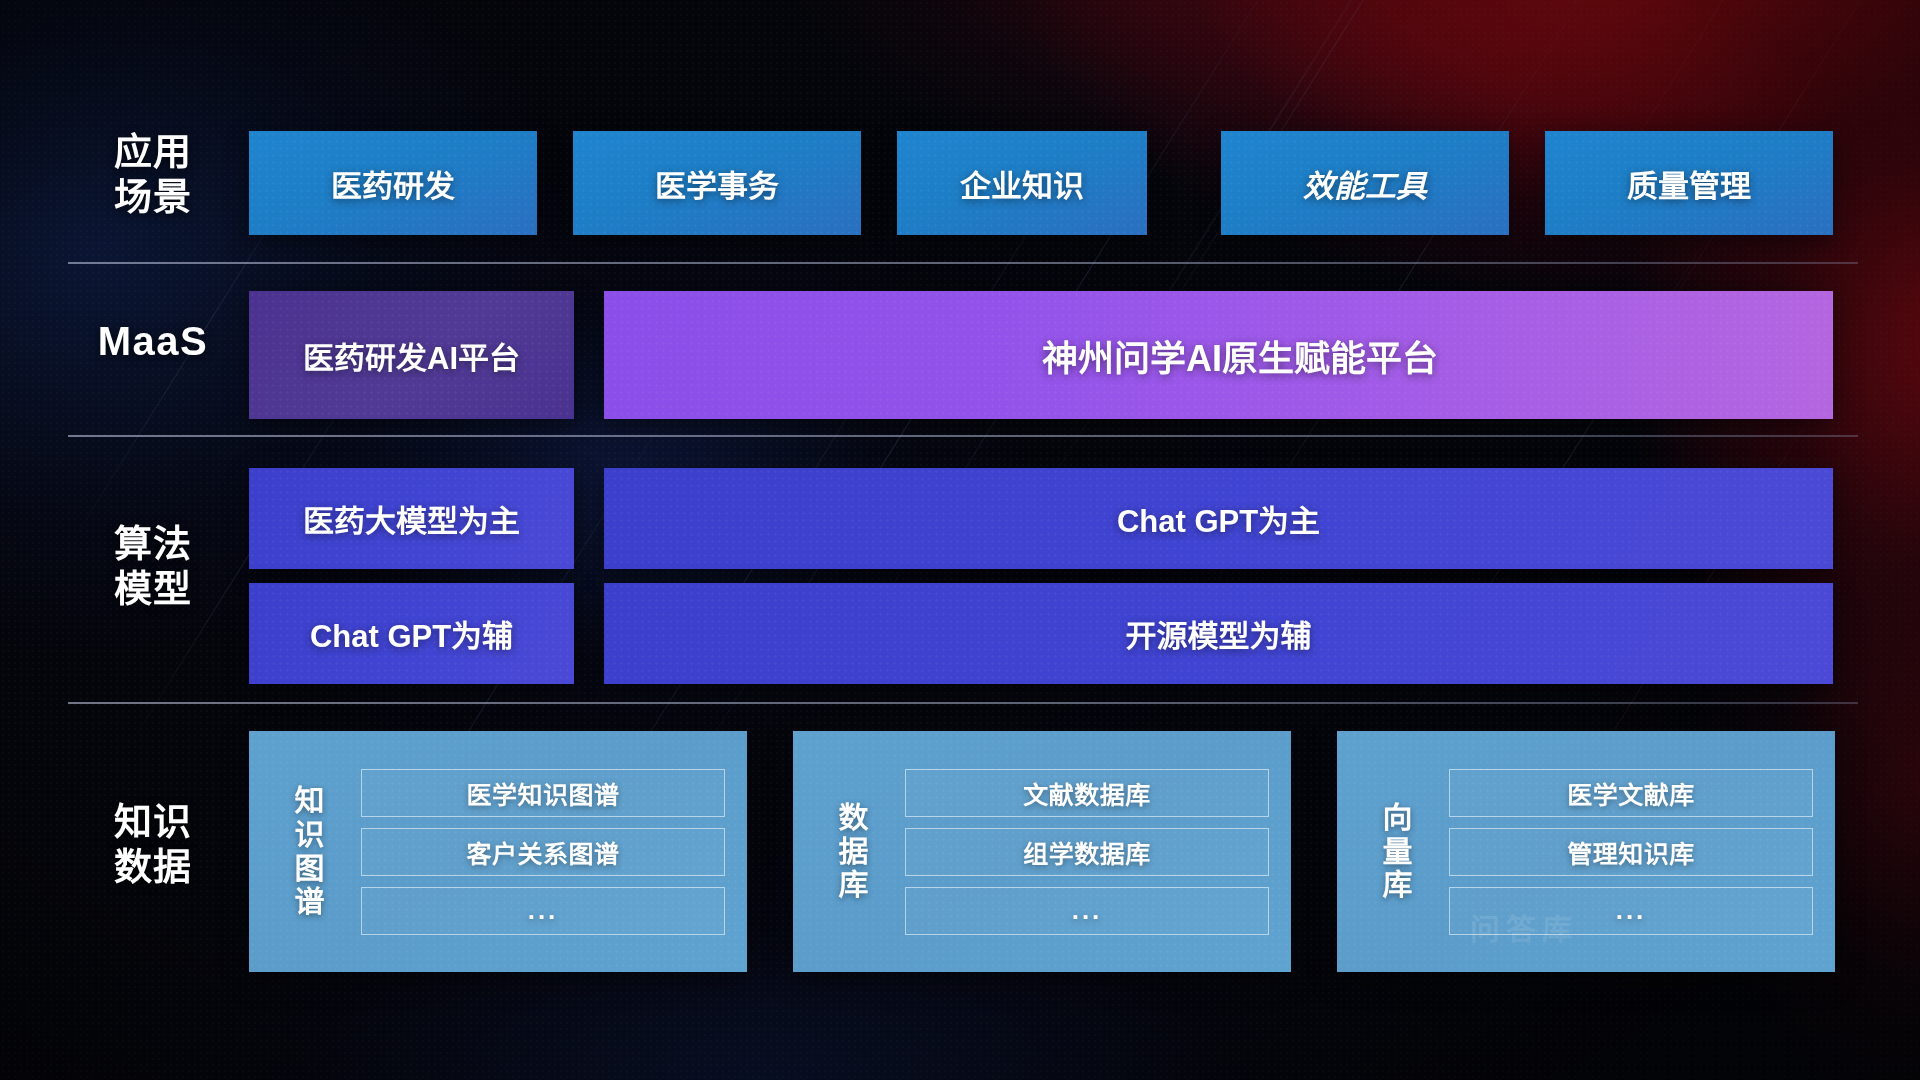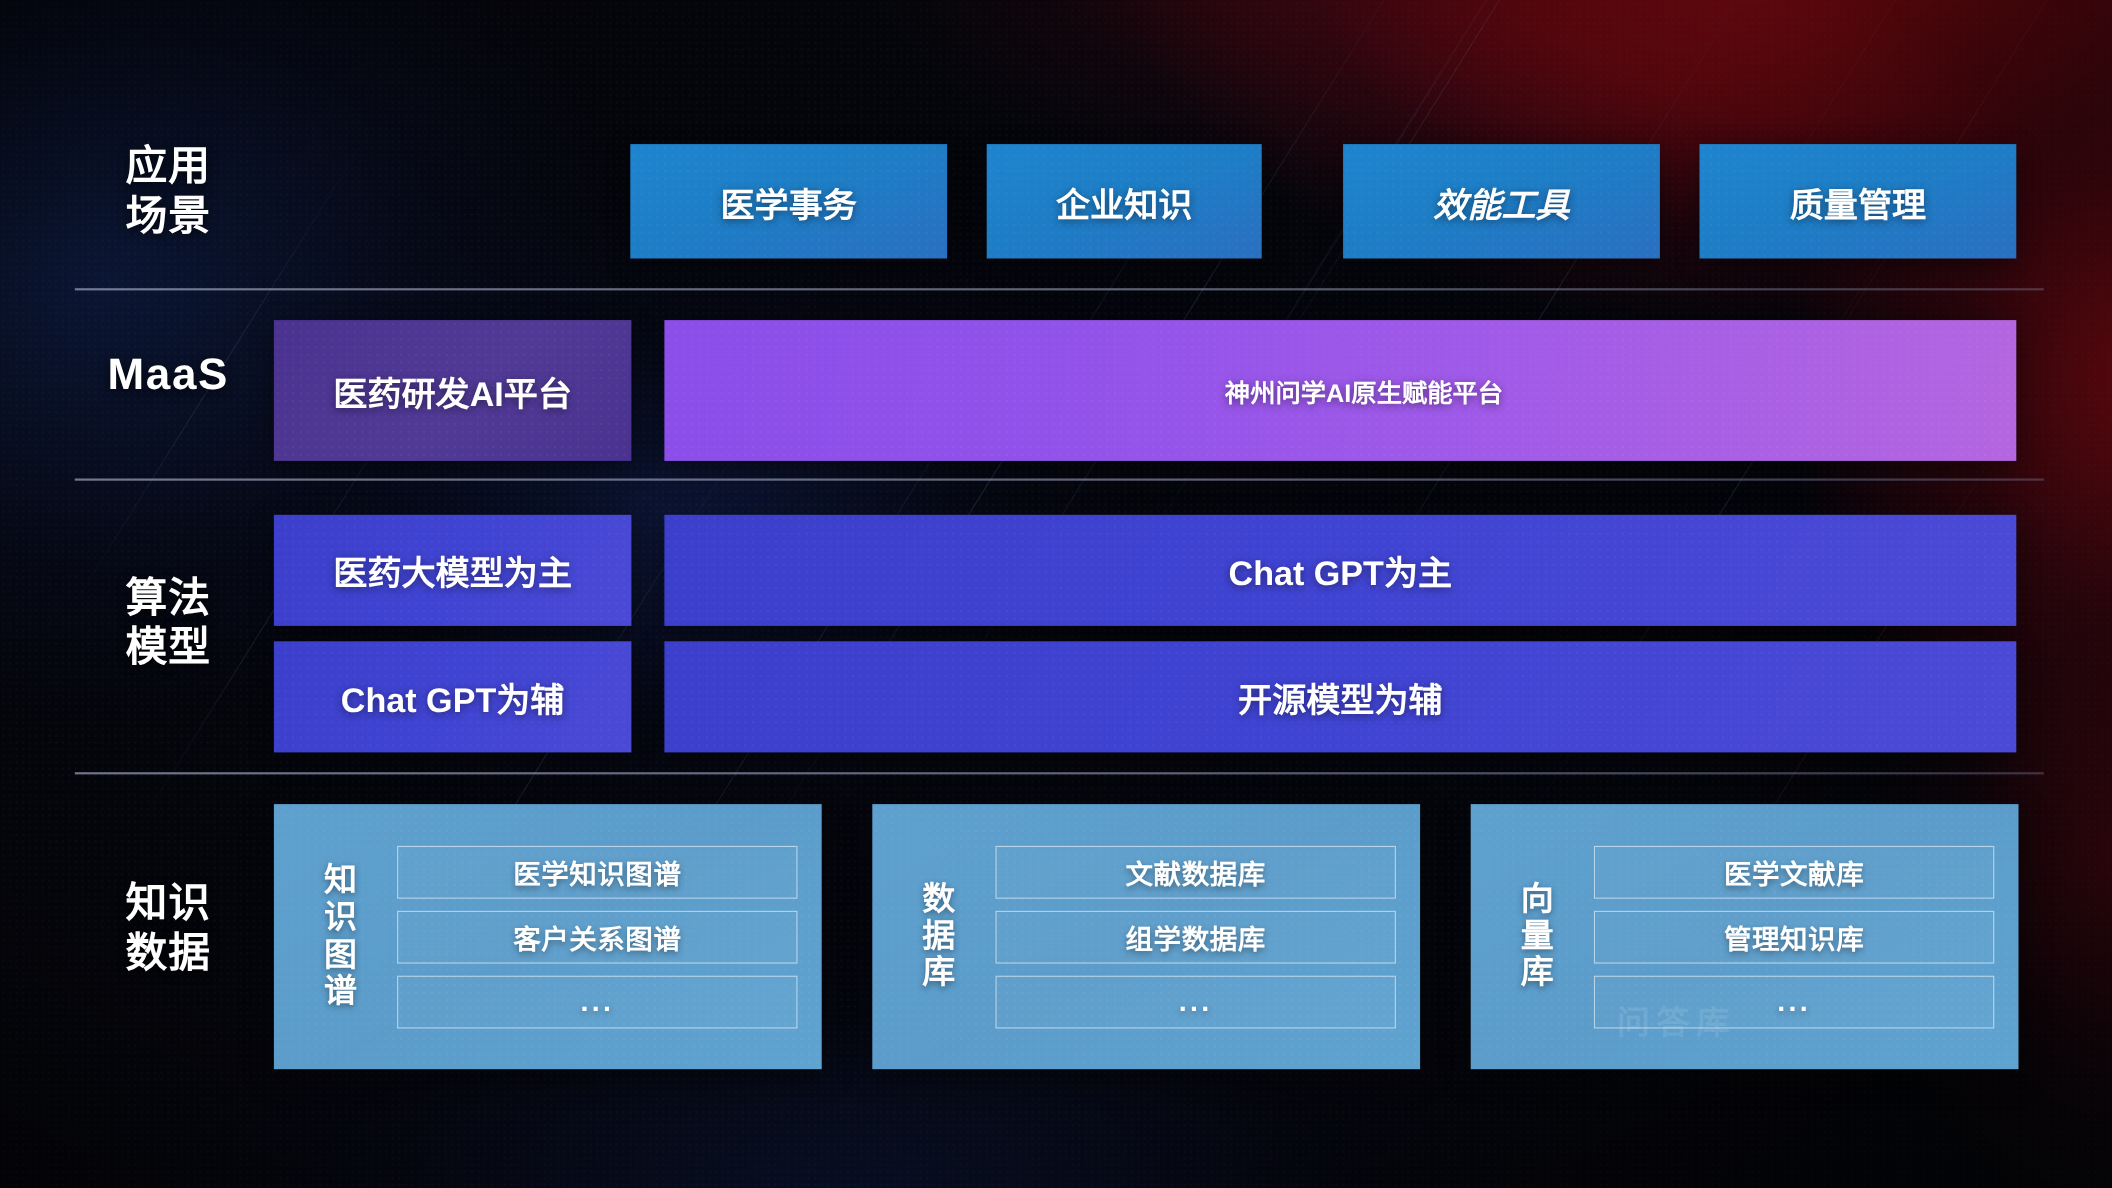--- a/index.html
+++ b/index.html
@@ -122,21 +122,21 @@
   }
 
   
   .maas-left {
     background: linear-gradient(135deg, #4b3290 0%, #513a96 55%, #4a3390 100%);
     font-size: 31px;
     box-shadow: 0 6px 22px rgba(0,0,0,.45);
   }
   .maas-right {
     background: linear-gradient(95deg, #8b4ee8 0%, #9152ea 28%, #a05ae8 60%, #b466e0 100%);
-    font-size: 23px;
+    font-size: 36px;
     box-shadow: 0 6px 26px rgba(0,0,0,.45);
     padding-left: 43px;
   }
 
   
   .algo-card {
     background: linear-gradient(120deg, #3b3fcb 0%, #4044d2 50%, #4b4ad6 100%);
     font-size: 31px;
     box-shadow: 0 6px 22px rgba(0,0,0,.45);
   }
@@ -232,20 +232,23 @@
       <div class="streak" style="left: 60px; top: 560px; width: 520px; transform: rotate(-58deg);"></div>
       <div class="streak" style="left: 120px; top: 760px; width: 520px; transform: rotate(-58deg);"></div>
     </div>
   <div class="bg-layer bg-vignette"></div>
 
   <div class="content">
 
     <div class="row-label cjk" style="top:130px;">应用
 场景</div>
 
+    <div class="card app-card" style="position:absolute;left:249px;top:131px;width:288px;height:104px;">
+      <span>医药研发</span>
+    </div>
     <div class="card app-card" style="position:absolute;left:573px;top:131px;width:288px;height:104px;">
       <span>医学事务</span>
     </div>
     <div class="card app-card" style="position:absolute;left:897px;top:131px;width:250px;height:104px;">
       <span>企业知识</span>
     </div>
     <div class="card app-card" style="position:absolute;left:1221px;top:131px;width:288px;height:104px;font-style:italic;">
       <span>效能工具</span>
     </div>
     <div class="card app-card" style="position:absolute;left:1545px;top:131px;width:288px;height:104px;">

